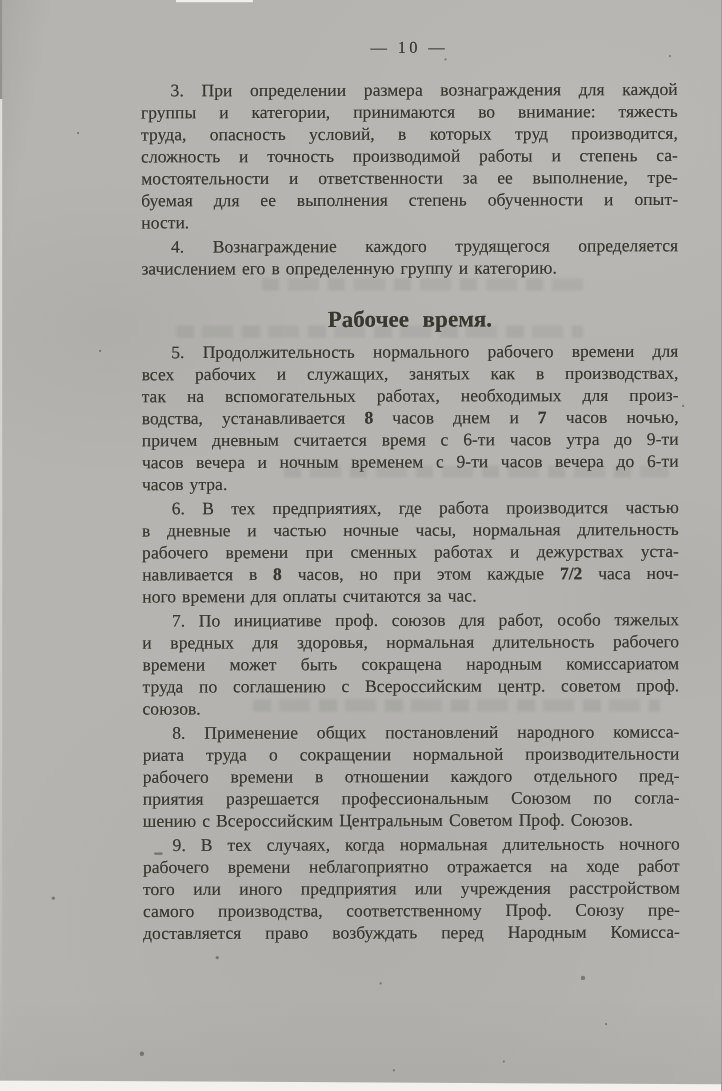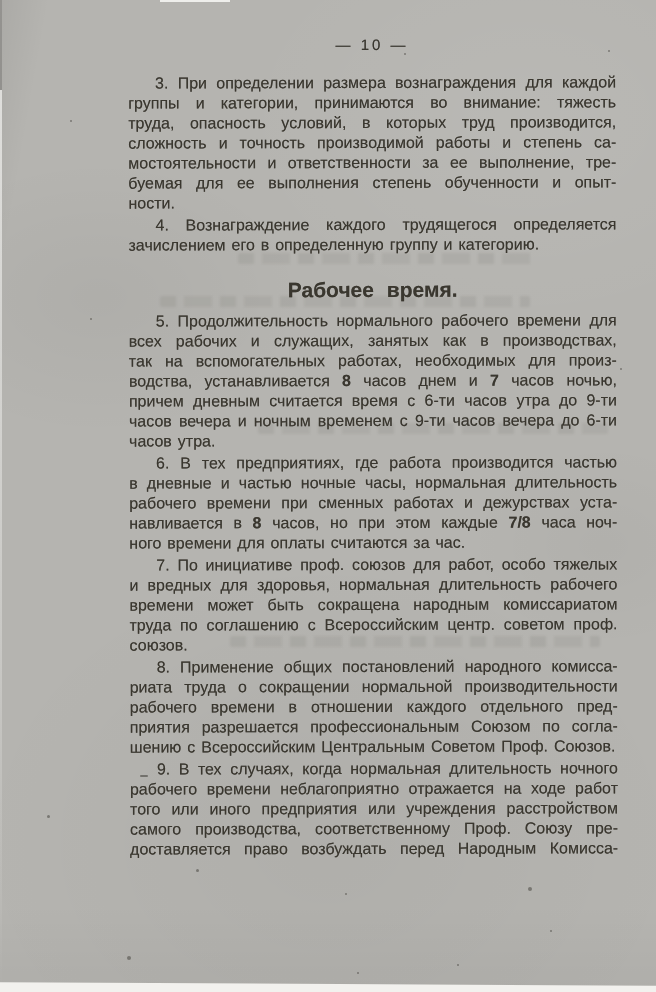--- a/index.html
+++ b/index.html
@@ -7,21 +7,21 @@
   .page{
     position:relative;width:656px;height:992px;overflow:hidden;
     background-color:var(--paper,#b5b4b0);
     background-image:
       radial-gradient(ellipse 300px 200px at 15% 30%, rgba(0,0,0,0.035), transparent 70%),
       radial-gradient(ellipse 420px 300px at 80% 12%, rgba(255,255,255,0.06), transparent 70%),
       radial-gradient(ellipse 520px 420px at 50% 85%, rgba(0,0,0,0.03), transparent 70%),
       radial-gradient(ellipse 200px 150px at 92% 55%, rgba(0,0,0,0.025), transparent 70%),
       linear-gradient(100deg, rgba(0,0,0,0.06) 0%, rgba(0,0,0,0) 6%),
       linear-gradient(0deg, rgba(0,0,0,0.035) 0%, rgba(0,0,0,0) 9%);
-    font-family:Liberation Sans, sans-serif;
+    font-family:Liberation Serif, serif;
     color:var(--ink,#3a372f);
   }
   .column{
     position:absolute;left:129px;top:0;width:488px;
     transform:rotate(-0.15deg);
     text-shadow:0 0 0.6px rgba(44,42,36,0.55);
   }
   .pagenum{
     margin-top:36px;text-align:center;font-size:15px;letter-spacing:3px;
   }
@@ -106,21 +106,21 @@
           <div class="line j">так на вспомогательных работах, необходимых для произ-</div>
           <div class="line j">водства, устанавливается <b>8</b> часов днем и <b>7</b> часов ночью,</div>
           <div class="line j">причем дневным считается время с 6-ти часов утра до 9-ти</div>
           <div class="line j">часов вечера и ночным временем с 9-ти часов вечера до 6-ти</div>
           <div class="line">часов утра.</div>
         </div>
         <div class="para">
           <div class="line j">6. В тех предприятиях, где работа производится частью</div>
           <div class="line j">в дневные и частью ночные часы, нормальная длительность</div>
           <div class="line j">рабочего времени при сменных работах и дежурствах уста-</div>
-          <div class="line j">навливается в <b>8</b> часов, но при этом каждые <b>7/8</b> часа ноч-</div>
+          <div class="line j">навливается в <b>8</b> часов, но при этом каждые <b>7/2</b> часа ноч-</div>
           <div class="line">ного времени для оплаты считаются за час.</div>
         </div>
         <div class="para">
           <div class="line j">7. По инициативе проф. союзов для работ, особо тяжелых</div>
           <div class="line j">и вредных для здоровья, нормальная длительность рабочего</div>
           <div class="line j">времени может быть сокращена народным комиссариатом</div>
           <div class="line j">труда по соглашению с Всероссийским центр. советом проф.</div>
           <div class="line">союзов.</div>
         </div>
         <div class="para">

